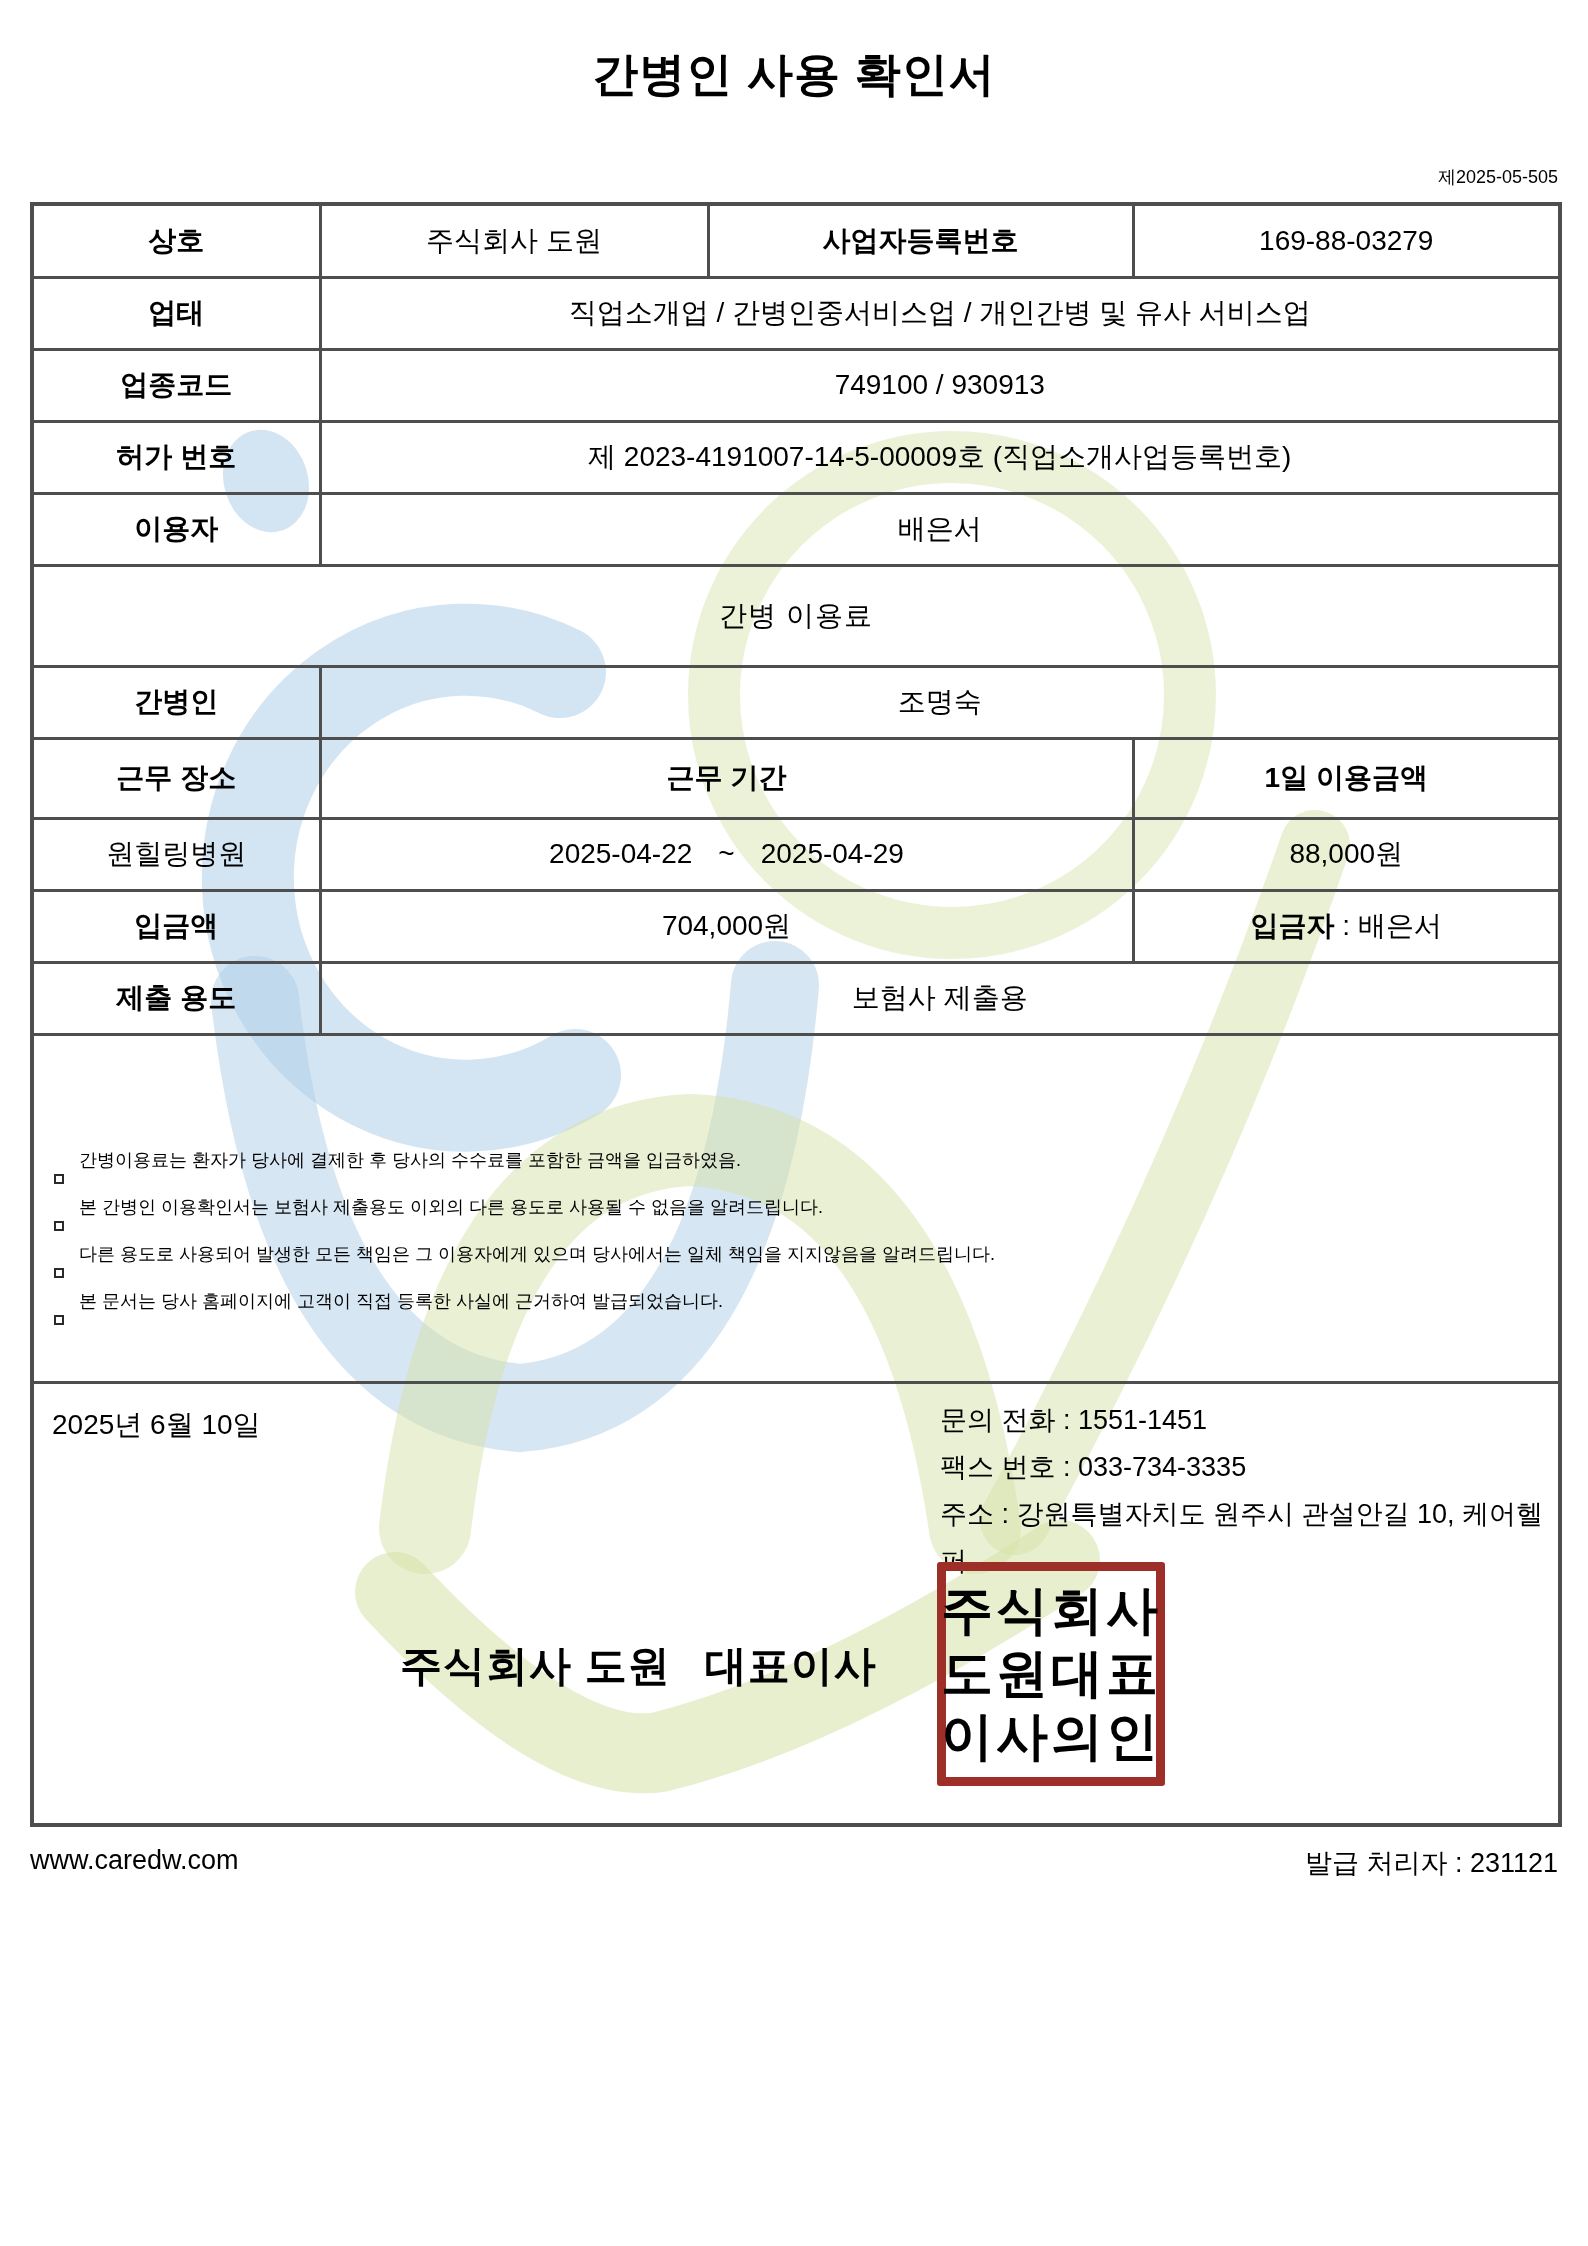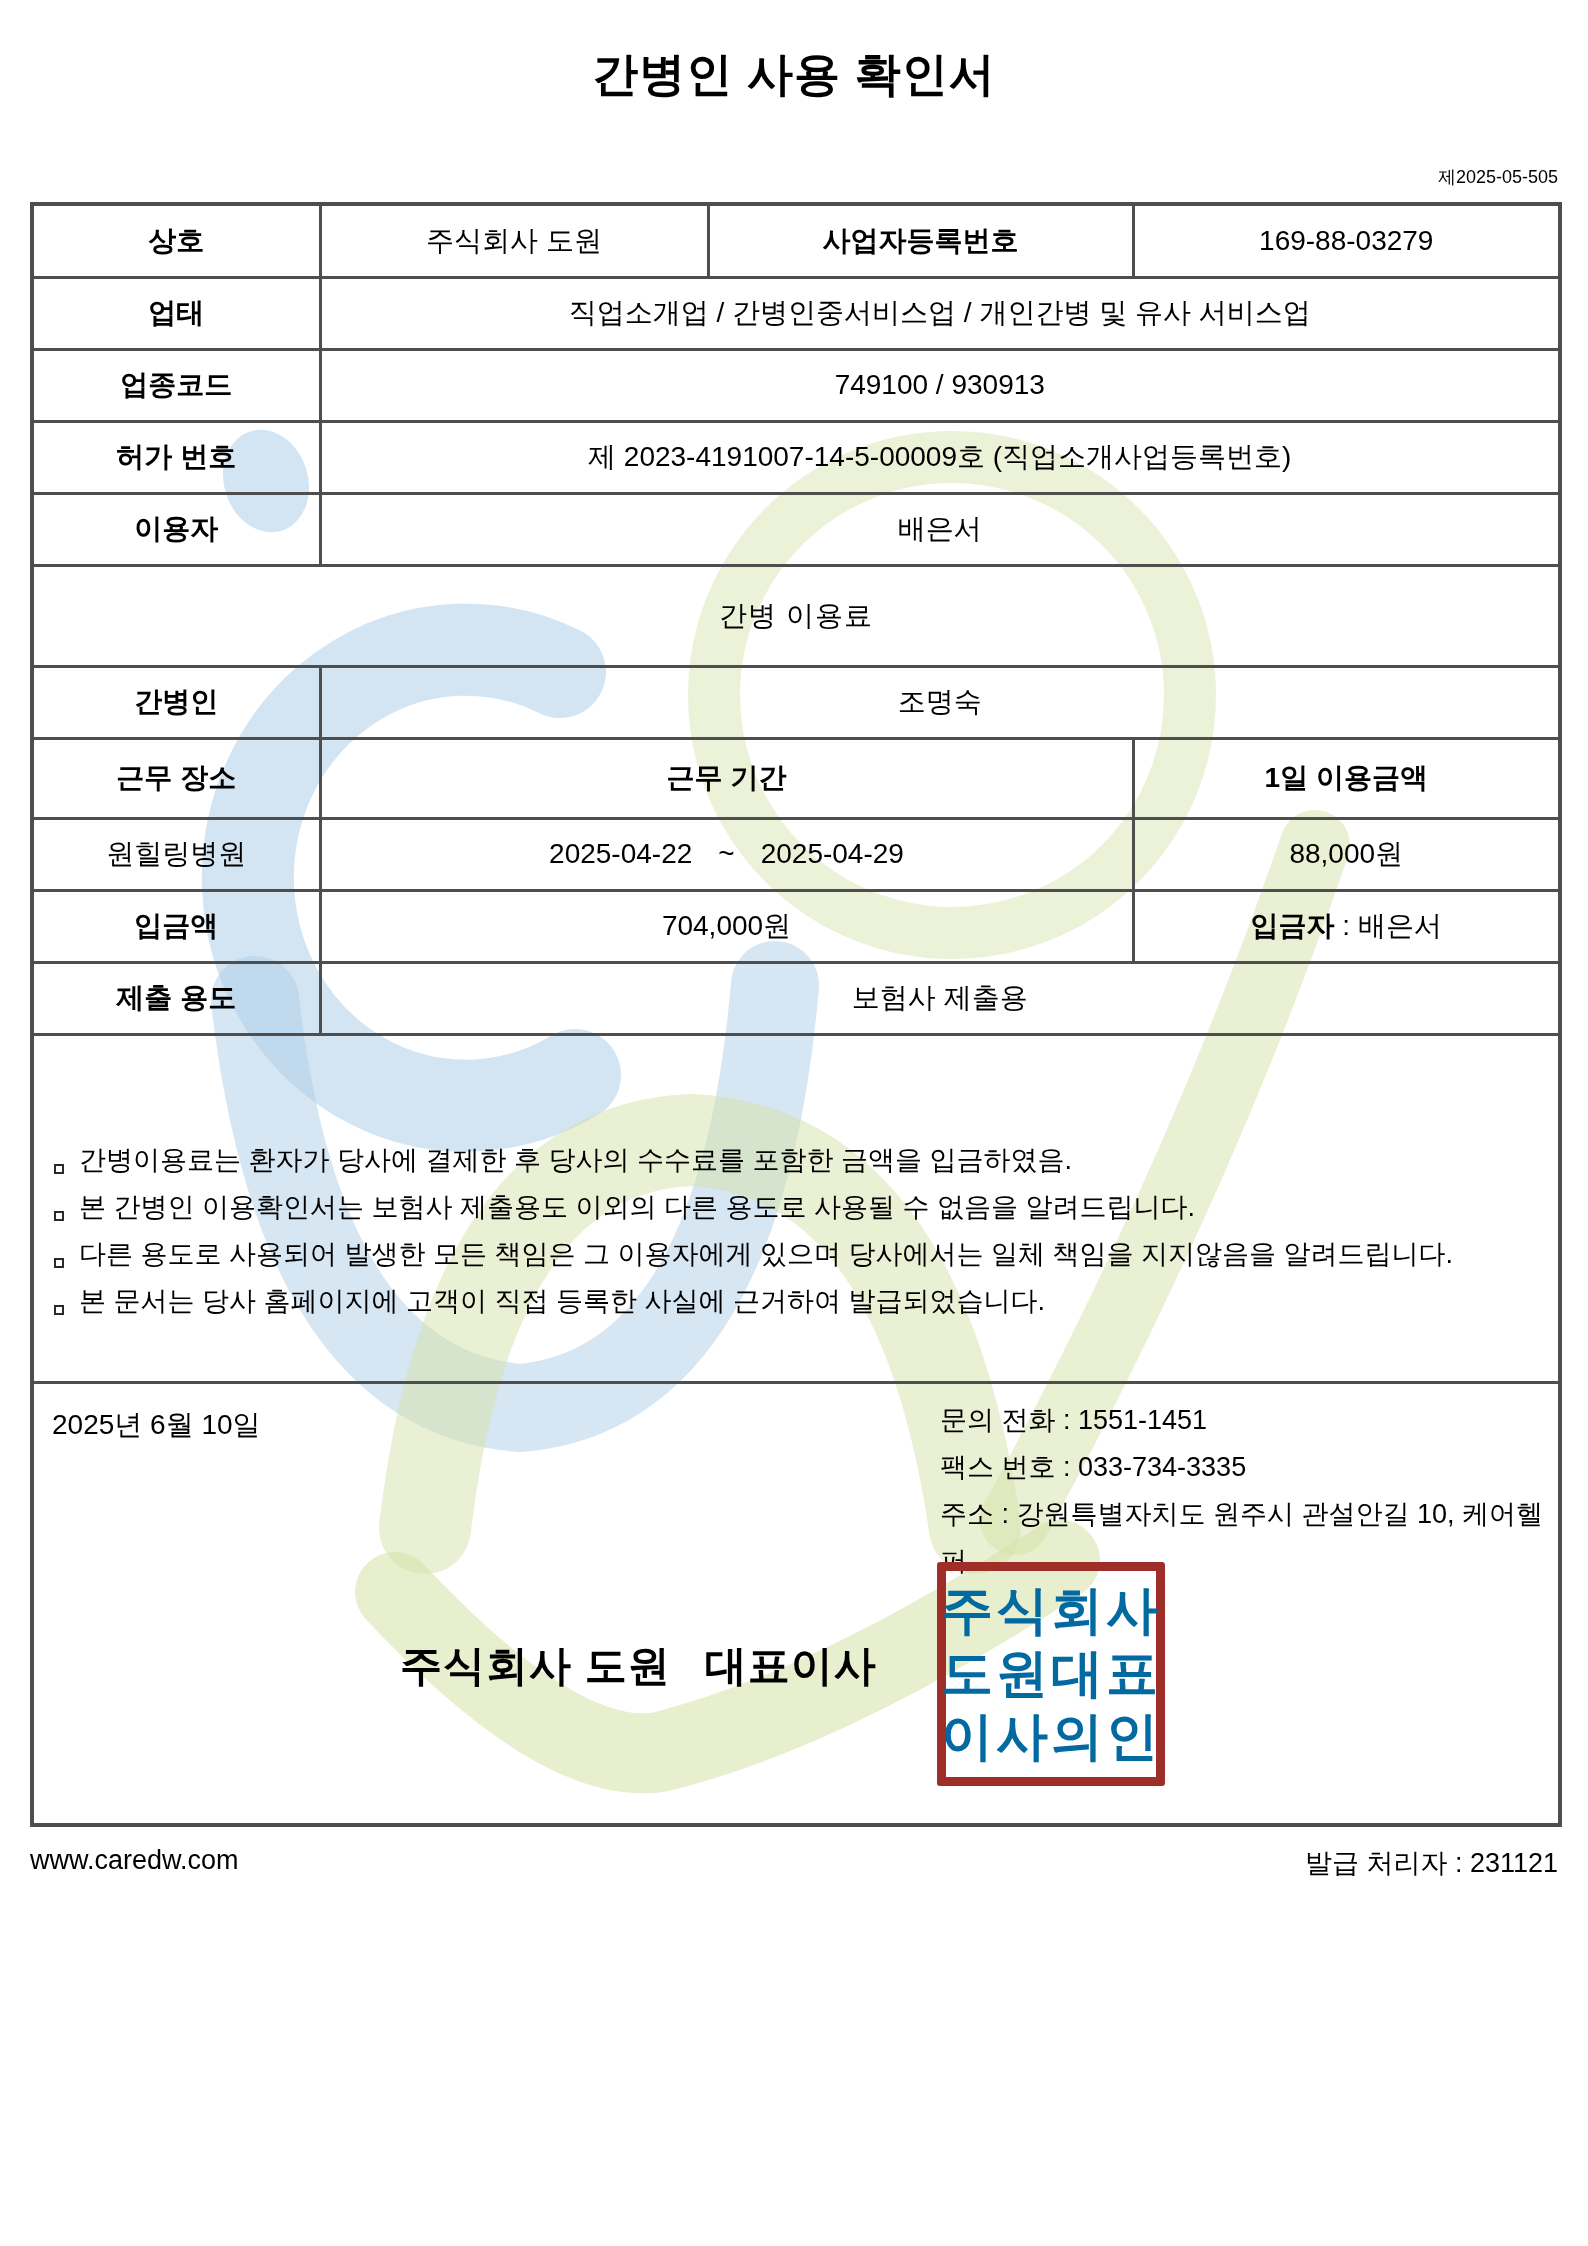--- a/index.html
+++ b/index.html
@@ -21,34 +21,34 @@
   }
   table.main th, table.main td {
     border:3px solid #4e4e4e; font-size:28px; text-align:center;
     vertical-align:middle; padding:0; font-weight:normal;
   }
   table.main .lbl { font-weight:bold; }
   .section-title-cell { font-size:42px; font-weight:bold; letter-spacing:1px; }
   .sep { display:inline-block; margin:0 26px; }
 
   .notes-cell { text-align:left !important; vertical-align:middle; padding:46px 16px 0 16px !important; }
-  .note-line { display:flex; align-items:center; font-size:27px; line-height:47px; }
+  .note-line { display:flex; align-items:flex-end; font-size:18px; line-height:47px; }
   .note-marker {
     flex:0 0 auto; width:10px; height:10px; border:2px solid #2a2a2a;
     margin:17px 15px 0 4px; background:transparent;
   }
 
   .bottom-cell { position:relative; height:443px; padding:0 !important; }
   .issue-date { position:absolute; left:18px; top:22px; font-size:28px; }
   .contact { position:absolute; left:906px; top:13px; text-align:left; font-size:27px; line-height:47px; }
   .company-line { position:absolute; left:366px; top:254px; font-size:42px; font-weight:bold; letter-spacing:1px; white-space:nowrap; }
   .company-gap { display:inline-block; width:34px; }
   .seal {
     position:absolute; left:903px; top:178px; width:228px; height:224px;
-    border:9px solid #9e2f28; border-radius:3px; color:#0369a1;
+    border:9px solid #9e2f28; border-radius:3px; color:#000000;
     display:flex; flex-direction:column; align-items:center; justify-content:center;
     font-weight:bold; font-size:52px; line-height:63px; letter-spacing:3px;
     filter:blur(0.5px); white-space:nowrap;
   }
   .footer {
     position:absolute; top:1845px; left:30px; width:1528px;
     display:flex; justify-content:space-between; font-size:27px;
   }
 </style>
 </head>

